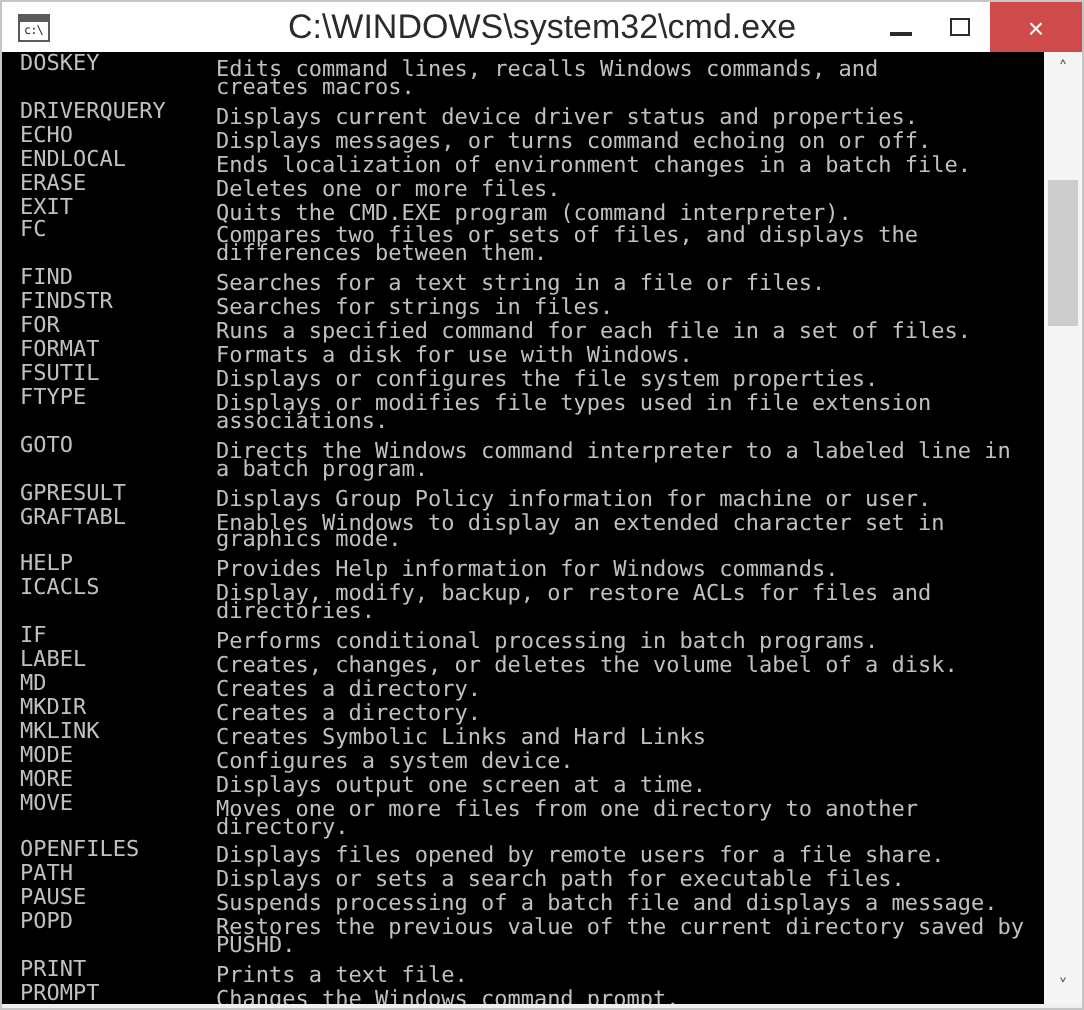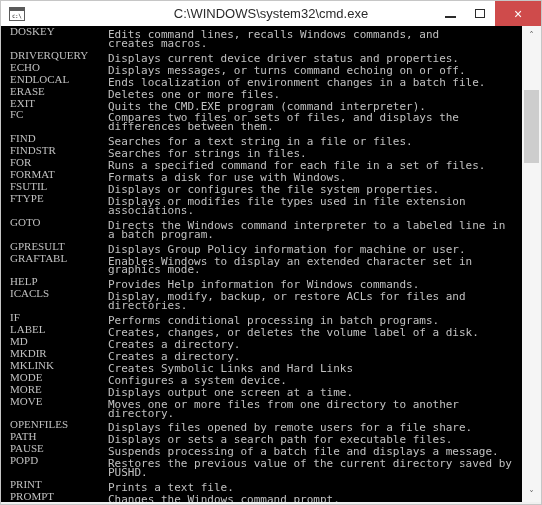--- a/index.html
+++ b/index.html
@@ -67,21 +67,21 @@
   }
 
   .title-text {
     position: absolute;
     left: 0;
     right: 0;
     top: 0;
     height: 26px;
     line-height: 26px;
     text-align: center;
-    font-size: 13px;
+    font-size: 17px;
     color: #2b2b2b;
     font-family: "Liberation Sans", sans-serif;
     pointer-events: none;
   }
 
   .caption-buttons {
     position: absolute;
     right: 0;
     top: 0;
     height: 25px;
@@ -145,21 +145,20 @@
   }
   .console .row {
     display: block;
     height: 11.93px;
     letter-spacing: 0px;
   }
   .console .cmd {
     display: inline-block;
     width: 98px;
     overflow: hidden;
-    font-family: Liberation Serif, serif;
   }
 
   
   .scrollbar {
     width: 20px;
     min-width: 20px;
     background: #f5f5f5;
     border-left: 1px solid #000000;
     position: relative;
     box-sizing: border-box;

